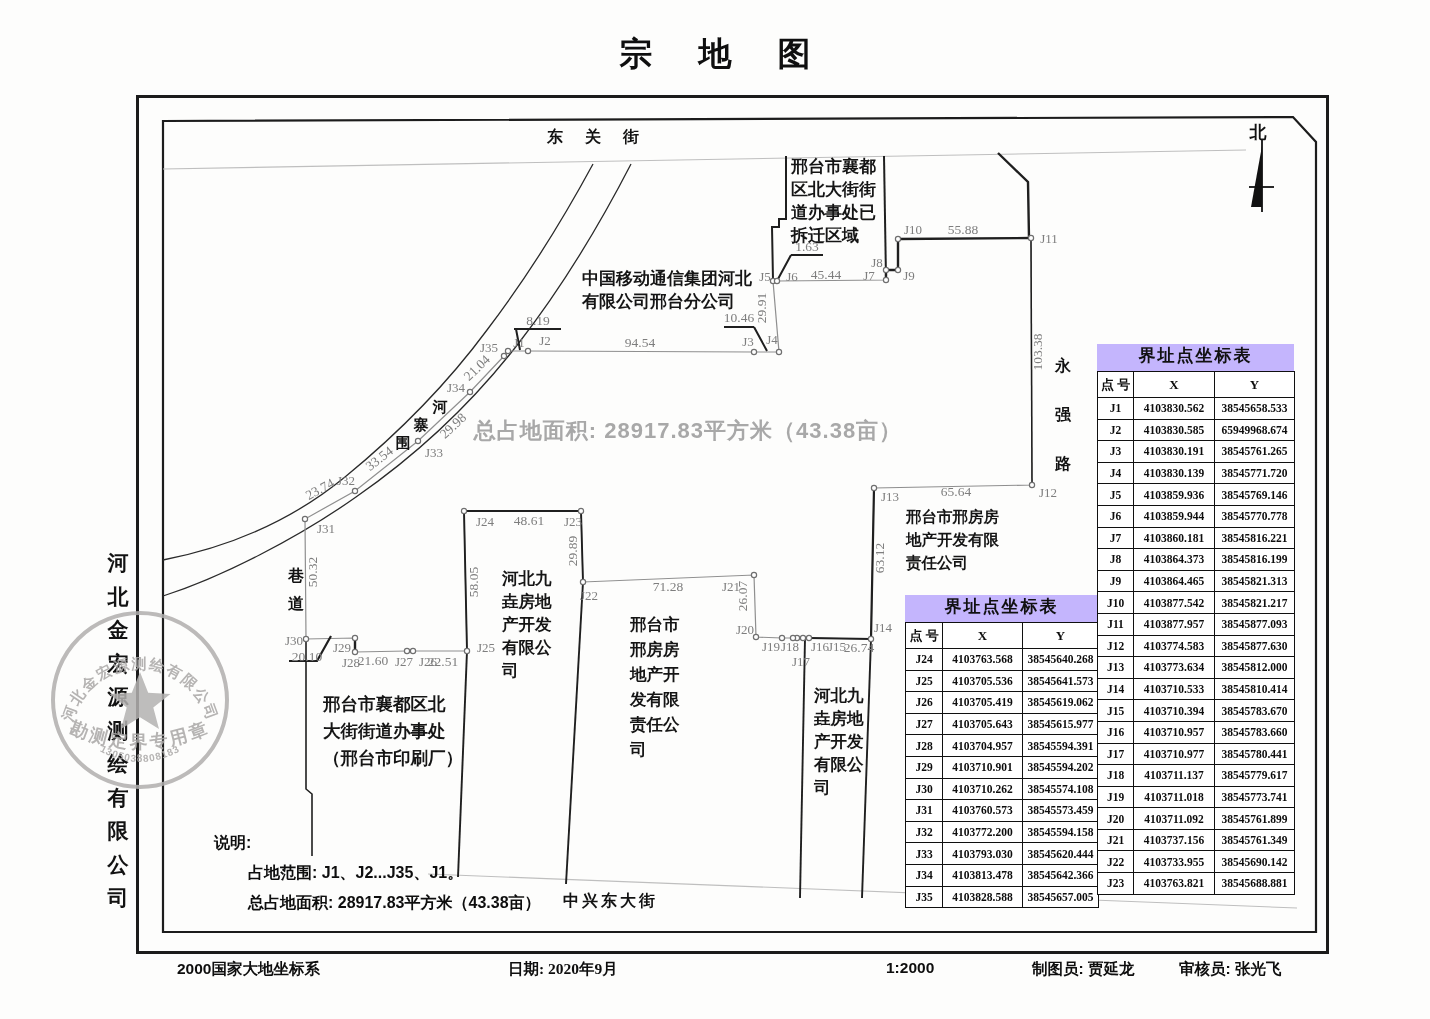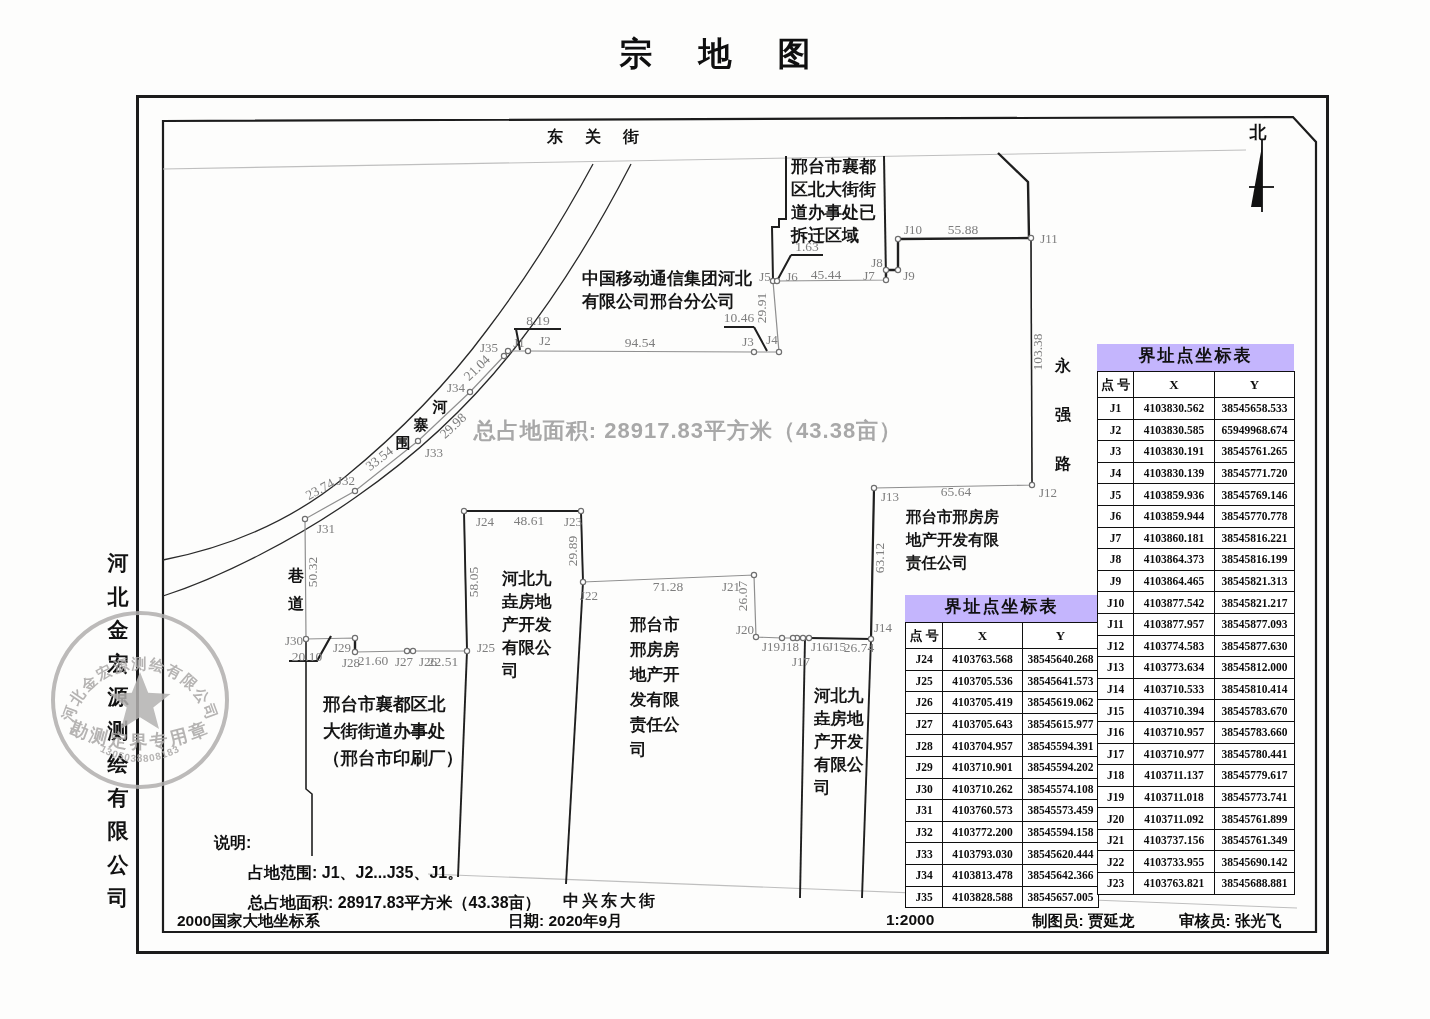--- a/index.html
+++ b/index.html
@@ -24,21 +24,21 @@
   .tbl-title{font-size:17px;font-weight:bold;text-align:center;margin-bottom:4px;letter-spacing:2px;}
   table.coords{border-collapse:collapse;table-layout:fixed;background:#fff;}
   table.coords th, table.coords td{border:1.8px solid #101010;text-align:center;padding:0;
         font-family:"Liberation Serif", serif;font-weight:bold;font-size:11.5px;color:#0d0d0d;}
   table.coords th{height:25px;font-size:13px;}
   table.coords td{height:20.6px;}
   
   .notes{position:absolute;left:166px;top:828px;font-weight:bold;font-size:16px;line-height:30px;color:#0e0e0e;margin-left:48px;}
   .notes .ind{margin-left:34px;}
   
-  .footer-item{position:absolute;top:911px;font-size:15.5px;font-weight:bold;color:#0e0e0e;white-space:nowrap;}
+  .footer-item{position:absolute;top:959px;font-size:15.5px;font-weight:bold;color:#0e0e0e;white-space:nowrap;}
   
   .stamp{position:absolute;left:40px;top:600px;width:200px;height:200px;opacity:.85;}
   .stamp text{fill:#a9a7a6;font-weight:bold;}
 </style>
 </head>
 <body>
 
 <div class="page">
 
   <div class="page-title">宗地图</div>
@@ -483,18 +483,18 @@
     </table>
   </div>
 
   <div class="notes">
     <div>说明:</div>
     <div class="ind">占地范围: J1、J2...J35、J1。</div>
     <div class="ind">总占地面积: 28917.83平方米（43.38亩）</div>
   </div>
 
   <div class="footer-item" style="left:177px;">2000国家大地坐标系</div>
-  <div class="footer-item" style="left:508px;">日期: 2020年9月</div>
+  <div class="footer-item" style="left:508px;font-family:Liberation Serif, serif;">日期: 2020年9月</div>
   <div class="footer-item" style="left:886px;">1:2000</div>
   <div class="footer-item" style="left:1032px;">制图员: 贾延龙</div>
   <div class="footer-item" style="left:1179px;text-align:center;">审核员: 张光飞</div>
 
 </div>
 
 </body></html>

